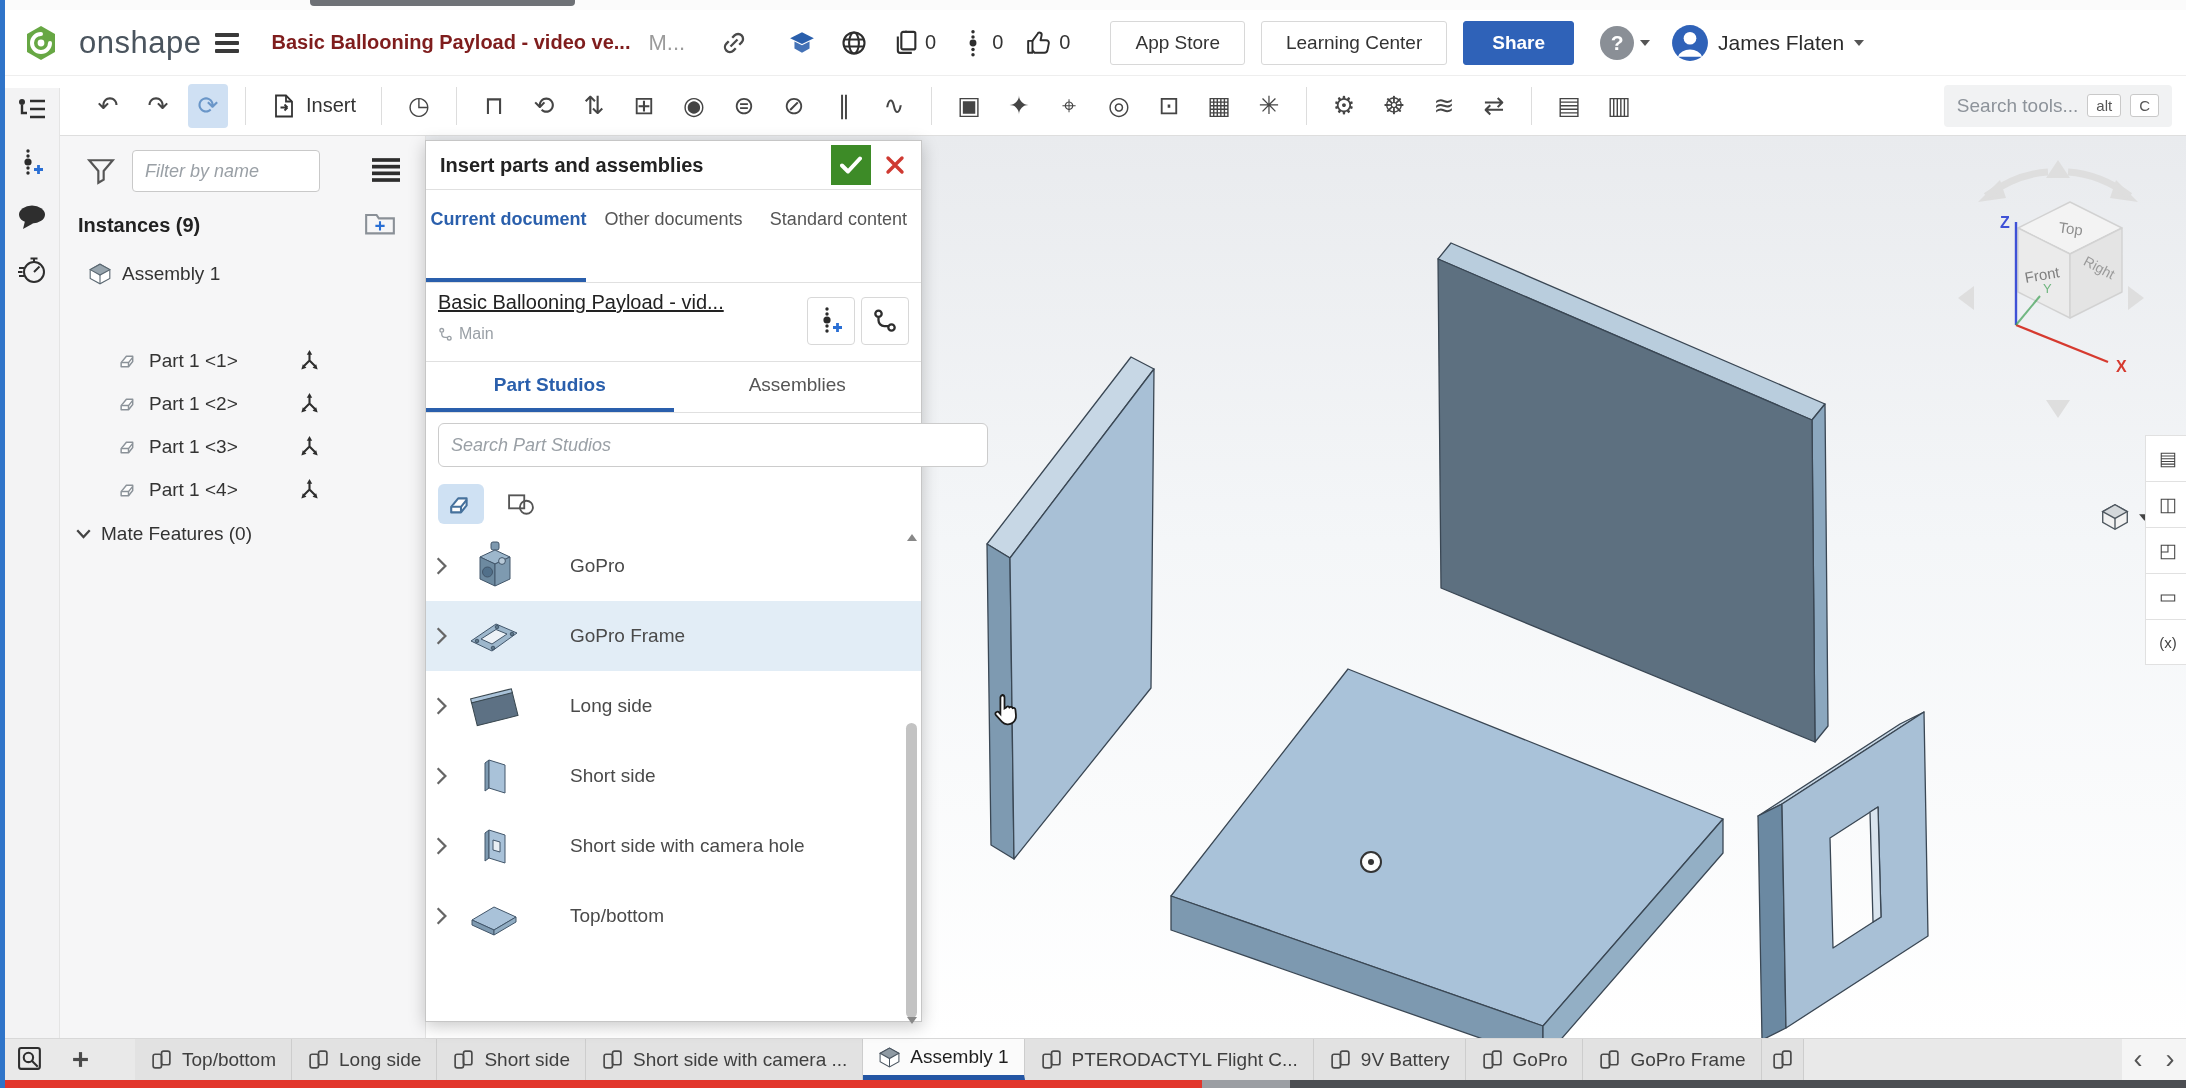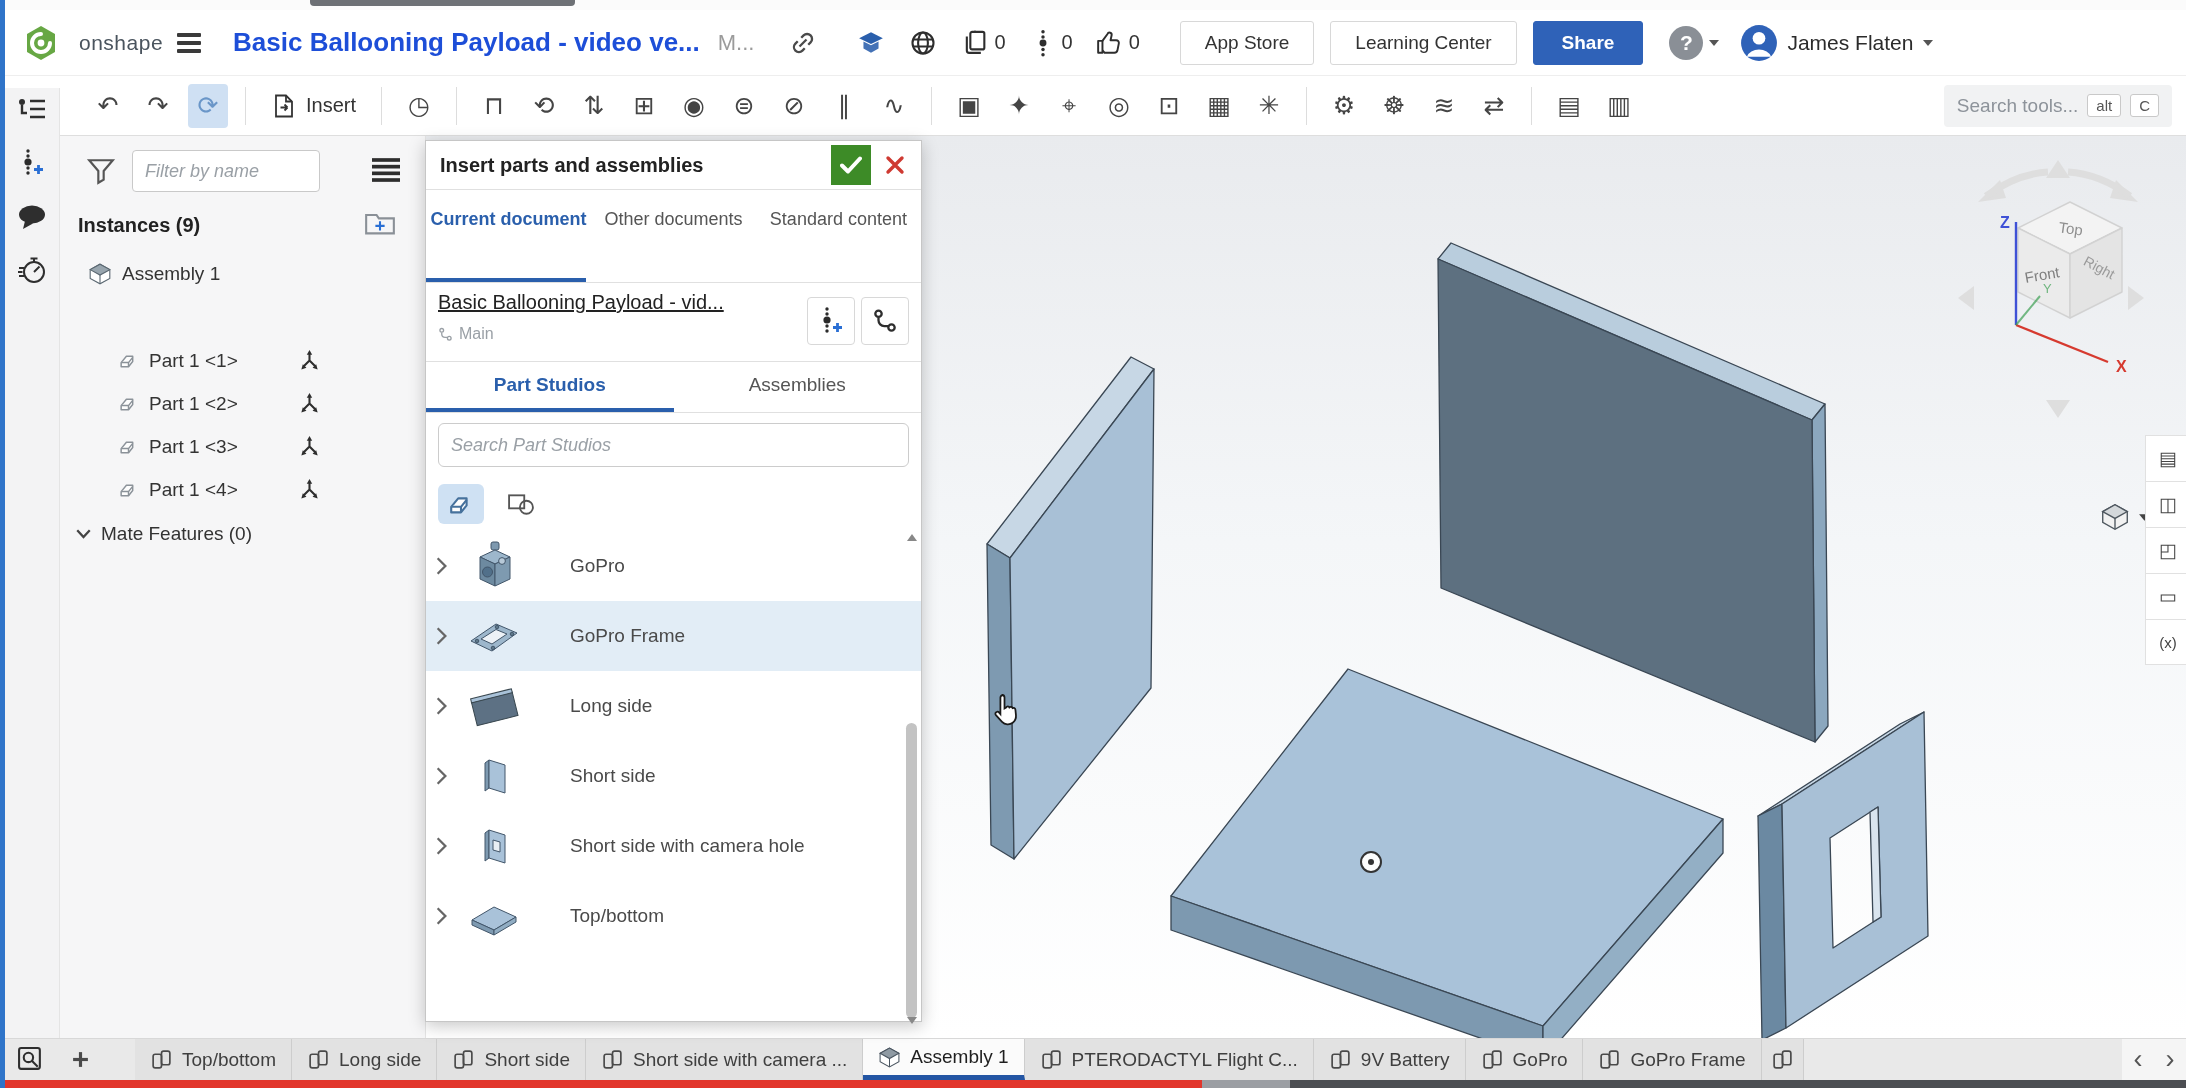--- a/index.html
+++ b/index.html
@@ -5,22 +5,22 @@
   html,body{margin:0;padding:0;width:2186px;height:1088px;overflow:hidden;
     font-family:"Liberation Sans",sans-serif;background:#fff;position:relative;}
   .abs{position:absolute;}
   svg{display:block;}
   
   #top-strip{left:0;top:0;width:2186px;height:10px;background:#fbfbfb;border-bottom:1px solid #ececec;}
   #top-strip .nub{position:absolute;left:310px;top:0;width:265px;height:6px;background:#6d7075;border-radius:0 0 4px 4px;}
   #left-edge{left:0;top:0;width:5px;height:1088px;background:#2f74c9;z-index:90;}
   
   #header{left:5px;top:10px;width:2181px;height:66px;background:#fff;display:flex;align-items:center;padding:0 16px;box-sizing:border-box;gap:12px;border-bottom:1px solid #eee;}
-  .wordmark{font-size:21px;color:#4a545e;letter-spacing:.5px;margin-left:6px;}
-  .doc-title{font-size:26px;font-weight:bold;color:#1d4ed8;white-space:nowrap;margin-left:16px;}
+  .wordmark{font-size:31px;color:#4a545e;letter-spacing:.5px;margin-left:6px;}
+  .doc-title{font-size:20px;font-weight:bold;color:#7f1d1d;white-space:nowrap;margin-left:16px;}
   .title-suffix{font-size:22px;color:#9b9b9b;margin-left:6px;}
   .hicon{width:30px;height:30px;display:flex;align-items:center;justify-content:center;}
   .hcount{font-size:20px;color:#333;margin-left:4px;}
   .hgroup{display:flex;align-items:center;gap:22px;margin-left:26px;}
   .hbtn{height:44px;padding:0 24px;border:1px solid #d8d8d8;border-radius:3px;background:#fff;font-size:19px;color:#333;display:flex;align-items:center;}
   .hbtn.share{background:#2f62b8;border-color:#2f62b8;color:#fff;font-weight:bold;padding:0 28px;}
   .help-badge{width:34px;height:34px;border-radius:50%;background:#8a8f96;color:#fff;font-size:21px;font-weight:bold;display:flex;align-items:center;justify-content:center;}
   .caret{margin-left:5px;}
   .user-name{font-size:21px;color:#2b2b2b;}
   
@@ -54,21 +54,21 @@
   .d-tab.active{color:#2a5fac;font-weight:bold;}
   .d-tab-underline{position:absolute;left:0;bottom:0;width:160px;height:4px;background:#2a5fac;}
   .d-docrow{position:relative;height:78px;border-bottom:1px solid #e0e0e0;}
   .d-docname{position:absolute;left:12px;top:8px;font-size:20px;color:#222;width:320px;white-space:nowrap;overflow:hidden;text-overflow:ellipsis;text-decoration:underline;}
   .d-branch{position:absolute;left:12px;top:42px;display:flex;align-items:center;gap:6px;font-size:16px;color:#9aa0a6;}
   .d-docbtn{position:absolute;top:14px;width:46px;height:46px;border:1px solid #d8d8d8;border-radius:4px;display:flex;align-items:center;justify-content:center;background:#fff;}
   .d-subtabs{position:relative;height:50px;border-bottom:1px solid #e0e0e0;display:flex;}
   .d-subtab{width:50%;text-align:center;font-size:19px;color:#555;padding-top:12px;box-sizing:border-box;}
   .d-subtab.active{color:#2a5fac;font-weight:bold;}
   .d-subtab-underline{position:absolute;left:0;bottom:0;width:248px;height:4px;background:#2a5fac;}
-  .d-search{margin:10px 12px;height:44px;border:1px solid #ccc;border-radius:6px;font-style:italic;font-size:18px;color:#555;padding:0 12px;width:471px;box-sizing:border-box;font-family:"Liberation Sans",sans-serif;}
+  .d-search{margin:10px 12px;height:44px;border:1px solid #ccc;border-radius:6px;font-style:italic;font-size:18px;color:#555;padding:0 12px;width:550px;box-sizing:border-box;font-family:"Liberation Sans",sans-serif;}
   .d-search::placeholder{color:#9aa0a6;}
   .d-filterrow{height:54px;display:flex;align-items:center;padding-left:12px;gap:14px;}
   .d-fbtn{width:46px;height:40px;border-radius:6px;display:flex;align-items:center;justify-content:center;}
   .d-fbtn.active{background:#cfe1f3;}
   .d-list{position:relative;height:496px;overflow:hidden;}
   .d-row{height:70px;display:flex;align-items:center;}
   .d-row.hl{background:#e2edf6;}
   .d-chev{width:22px;margin-left:10px;display:flex;}
   .d-thumb{width:56px;height:52px;margin-left:8px;}
   .d-label{font-size:19px;color:#4a4a4a;margin-left:48px;white-space:nowrap;}

